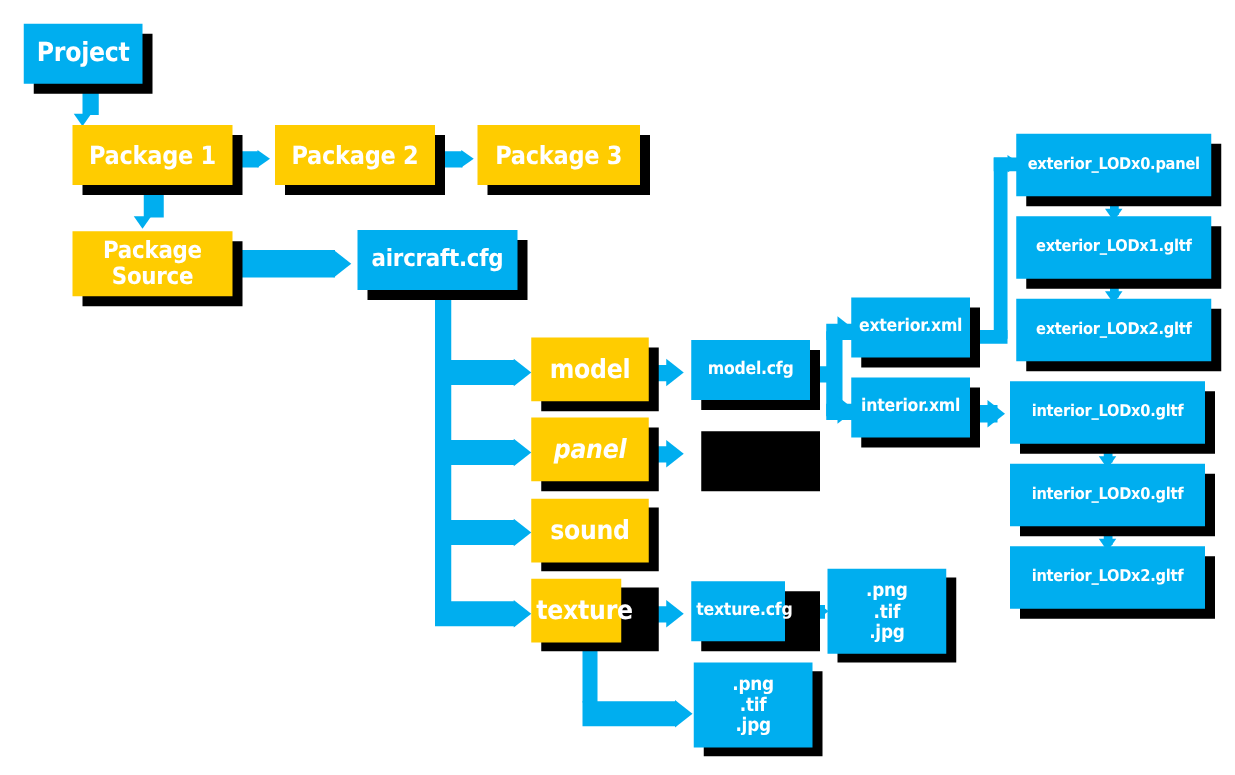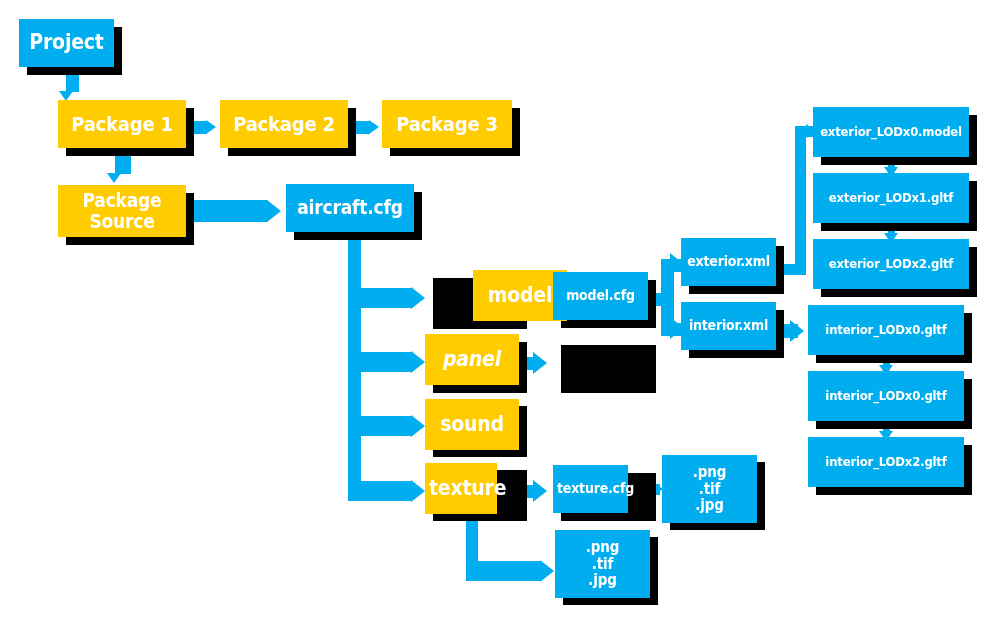--- a/index.html
+++ b/index.html
@@ -190,21 +190,21 @@
 
   <div class="node yellow" style="left:58px;  top:185px; width:128px; height:52px; font-size:19px;">
     <span class="lbl">Package
 Source</span>
   </div>
 
   <div class="node blue" style="left:286px; top:184px; width:128px; height:48px; font-size:19px;">
     <span class="lbl">aircraft.cfg</span>
   </div>
 
-  <div class="node yellow" style="left:425px; top:270px; width:94px;  height:51px; font-size:21px;margin-left:48px;">
+  <div class="node yellow" style="left:425px; top:270px; width:94px;  height:51px; font-size:21px;">
     <span class="lbl">model</span>
   </div>
 
   <div class="node yellow" style="left:425px; top:334px; width:94px;  height:51px; font-size:21px;font-style:italic;">
     <span class="lbl">panel</span>
   </div>
 
   <div class="node yellow" style="left:425px; top:399px; width:94px;  height:51px; font-size:21px;">
     <span class="lbl">sound</span>
   </div>
@@ -236,21 +236,21 @@
 
   <div class="node blue" style="left:681px; top:238px; width:95px;  height:48px; font-size:14px;">
     <span class="lbl">exterior.xml</span>
   </div>
 
   <div class="node blue" style="left:681px; top:302px; width:95px;  height:48px; font-size:14px;">
     <span class="lbl">interior.xml</span>
   </div>
 
   <div class="node blue" style="left:813px; top:107px; width:156px; height:50px; font-size:13px;">
-    <span class="lbl">exterior_LODx0.model</span>
+    <span class="lbl">exterior_LODx0.panel</span>
   </div>
 
   <div class="node blue" style="left:813px; top:173px; width:156px; height:50px; font-size:13px;">
     <span class="lbl">exterior_LODx1.gltf</span>
   </div>
 
   <div class="node blue" style="left:813px; top:239px; width:156px; height:50px; font-size:13px;">
     <span class="lbl">exterior_LODx2.gltf</span>
   </div>
 

